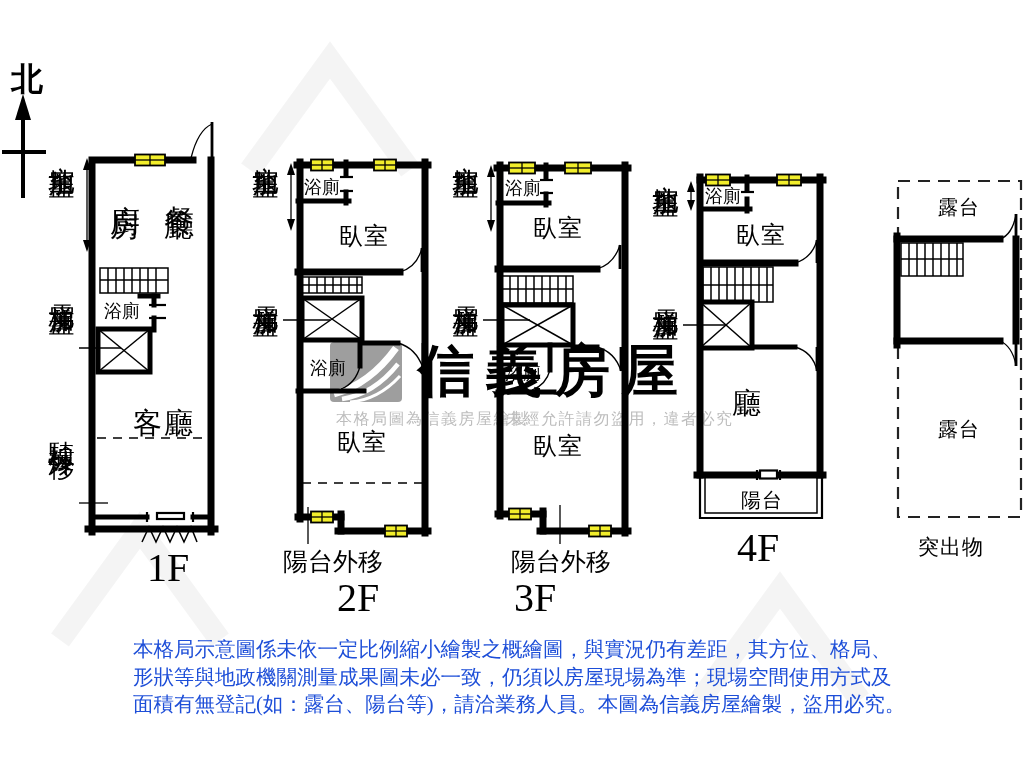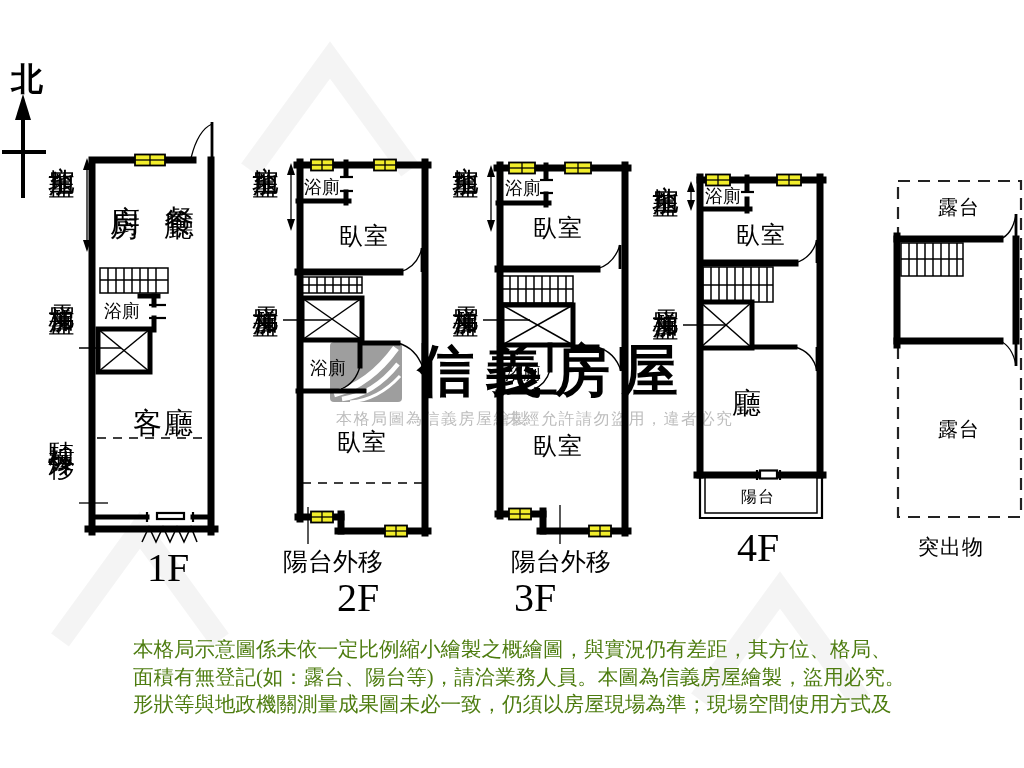--- a/index.html
+++ b/index.html
@@ -22,33 +22,33 @@
   .north{stroke:#000;stroke-width:4;fill:none;}
   
   .lbl{position:absolute;color:#000;white-space:nowrap;z-index:3;}
   .vside{writing-mode:vertical-rl;text-orientation:upright;font-size:26px;letter-spacing:2px;line-height:1;}
   .vwide{letter-spacing:5px;}
   .vroom{writing-mode:vertical-rl;text-orientation:upright;font-size:30px;letter-spacing:4px;line-height:1;}
   .bath{font-size:18px;}
   .bed{font-size:24px;letter-spacing:1px;}
   .living{font-size:29px;letter-spacing:2px;}
   .hall{font-size:29px;}
-  .balc{font-size:16px;letter-spacing:1px;}
+  .balc{font-size:20px;letter-spacing:1px;}
   .terr{font-size:20px;letter-spacing:1px;}
   .fnum{font-size:40px;font-family:"Liberation Serif",serif;}
   .bnote{font-size:25px;letter-spacing:0px;}
   .proj{font-size:21px;letter-spacing:1px;}
   .northlbl{font-size:32px;font-weight:bold;}
   
   .wm{position:absolute;z-index:1;color:#b5b5b5;}
   .wm-brand{font-family:Liberation Serif, serif;font-weight:bold;font-size:56px;letter-spacing:12px;color:#000000;}
   .wm-note{font-family:"Liberation Sans",sans-serif;font-size:16px;letter-spacing:1.5px;color:#bdbdbd;}
   
   .disc{position:absolute;left:133px;top:636px;width:790px;z-index:3;
-        font-size:20.5px;line-height:27.5px;color:#4d7c0f;}
+        font-size:20.5px;line-height:27.5px;color:#1d4ed8;}
   .plansvg{z-index:2;}
   .wmsvg{z-index:1;}
   .bgsvg{z-index:0;}
 </style>
 </head>
 <body>
 
 <div class="stage">
 
   <svg class="bgsvg" style="left:0;top:0" width="1024" height="768" viewBox="0 0 1024 768">
@@ -401,17 +401,17 @@
   <div class="lbl hall" style="left:732px;top:384px">廳</div>
   <div class="lbl balc" style="left:741px;top:487px">陽台</div>
   <div class="lbl fnum" style="left:737px;top:524px">4F</div>
 
   <div class="lbl terr" style="left:938px;top:194px">露台</div>
   <div class="lbl terr" style="left:938px;top:416px">露台</div>
   <div class="lbl proj" style="left:918px;top:533px">突出物</div>
 
   <div class="disc">
     <div>本格局示意圖係未依一定比例縮小繪製之概繪圖，與實況仍有差距，其方位、格局、</div>
+    <div>形狀等與地政機關測量成果圖未必一致，仍須以房屋現場為準；現場空間使用方式及</div>
     <div>面積有無登記(如：露台、陽台等)，請洽業務人員。本圖為信義房屋繪製，盜用必究。</div>
-    <div>形狀等與地政機關測量成果圖未必一致，仍須以房屋現場為準；現場空間使用方式及</div>
   </div>
 
 </div>
 
 </body></html>

